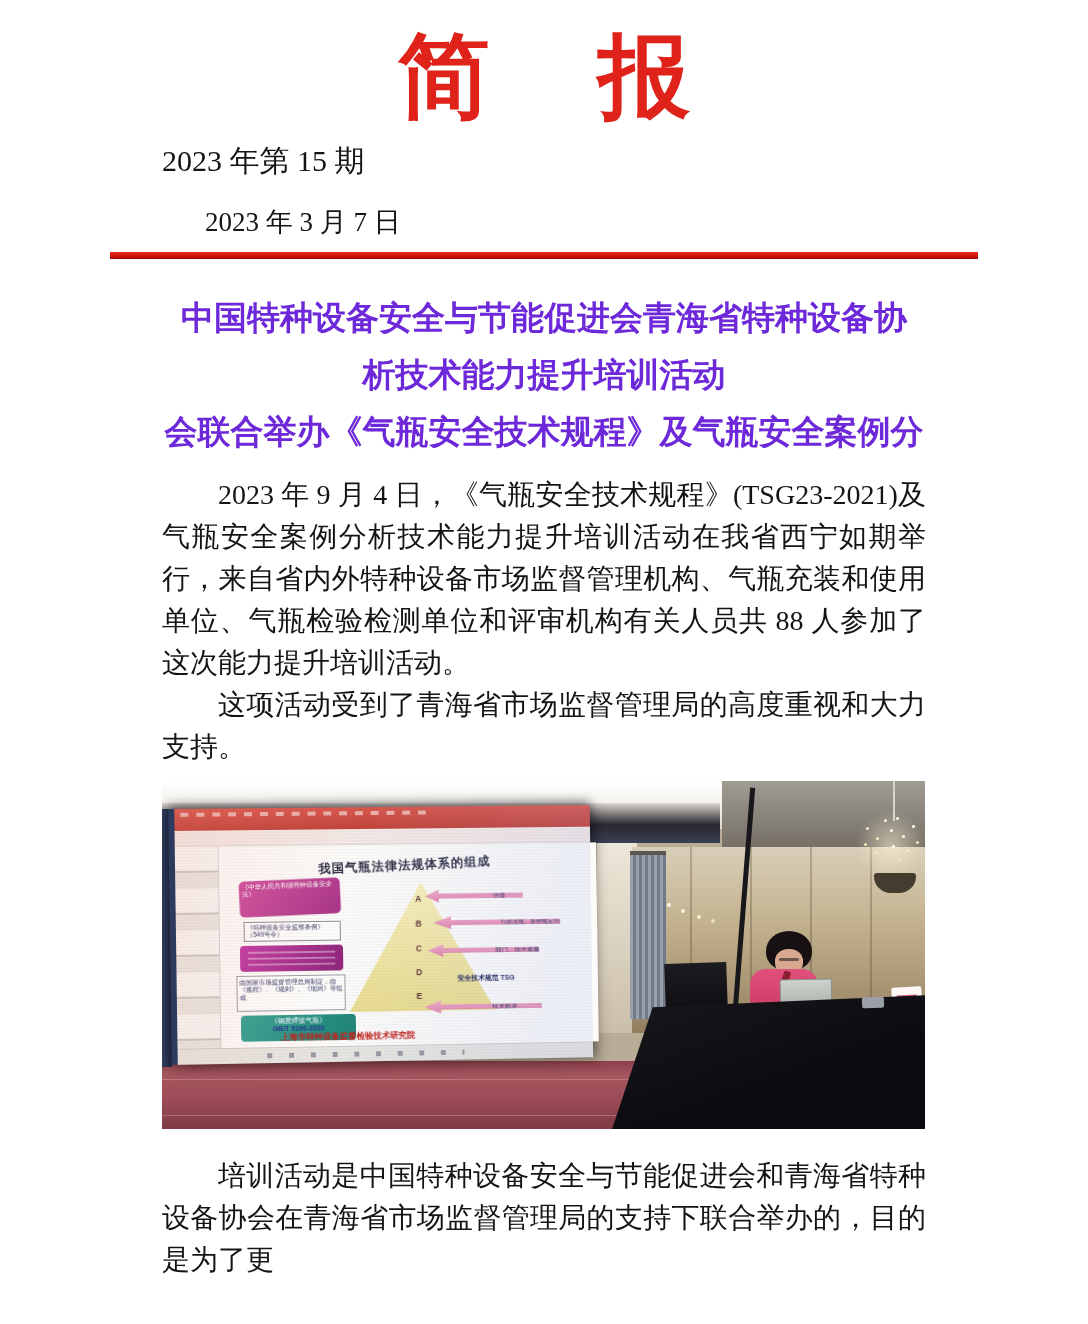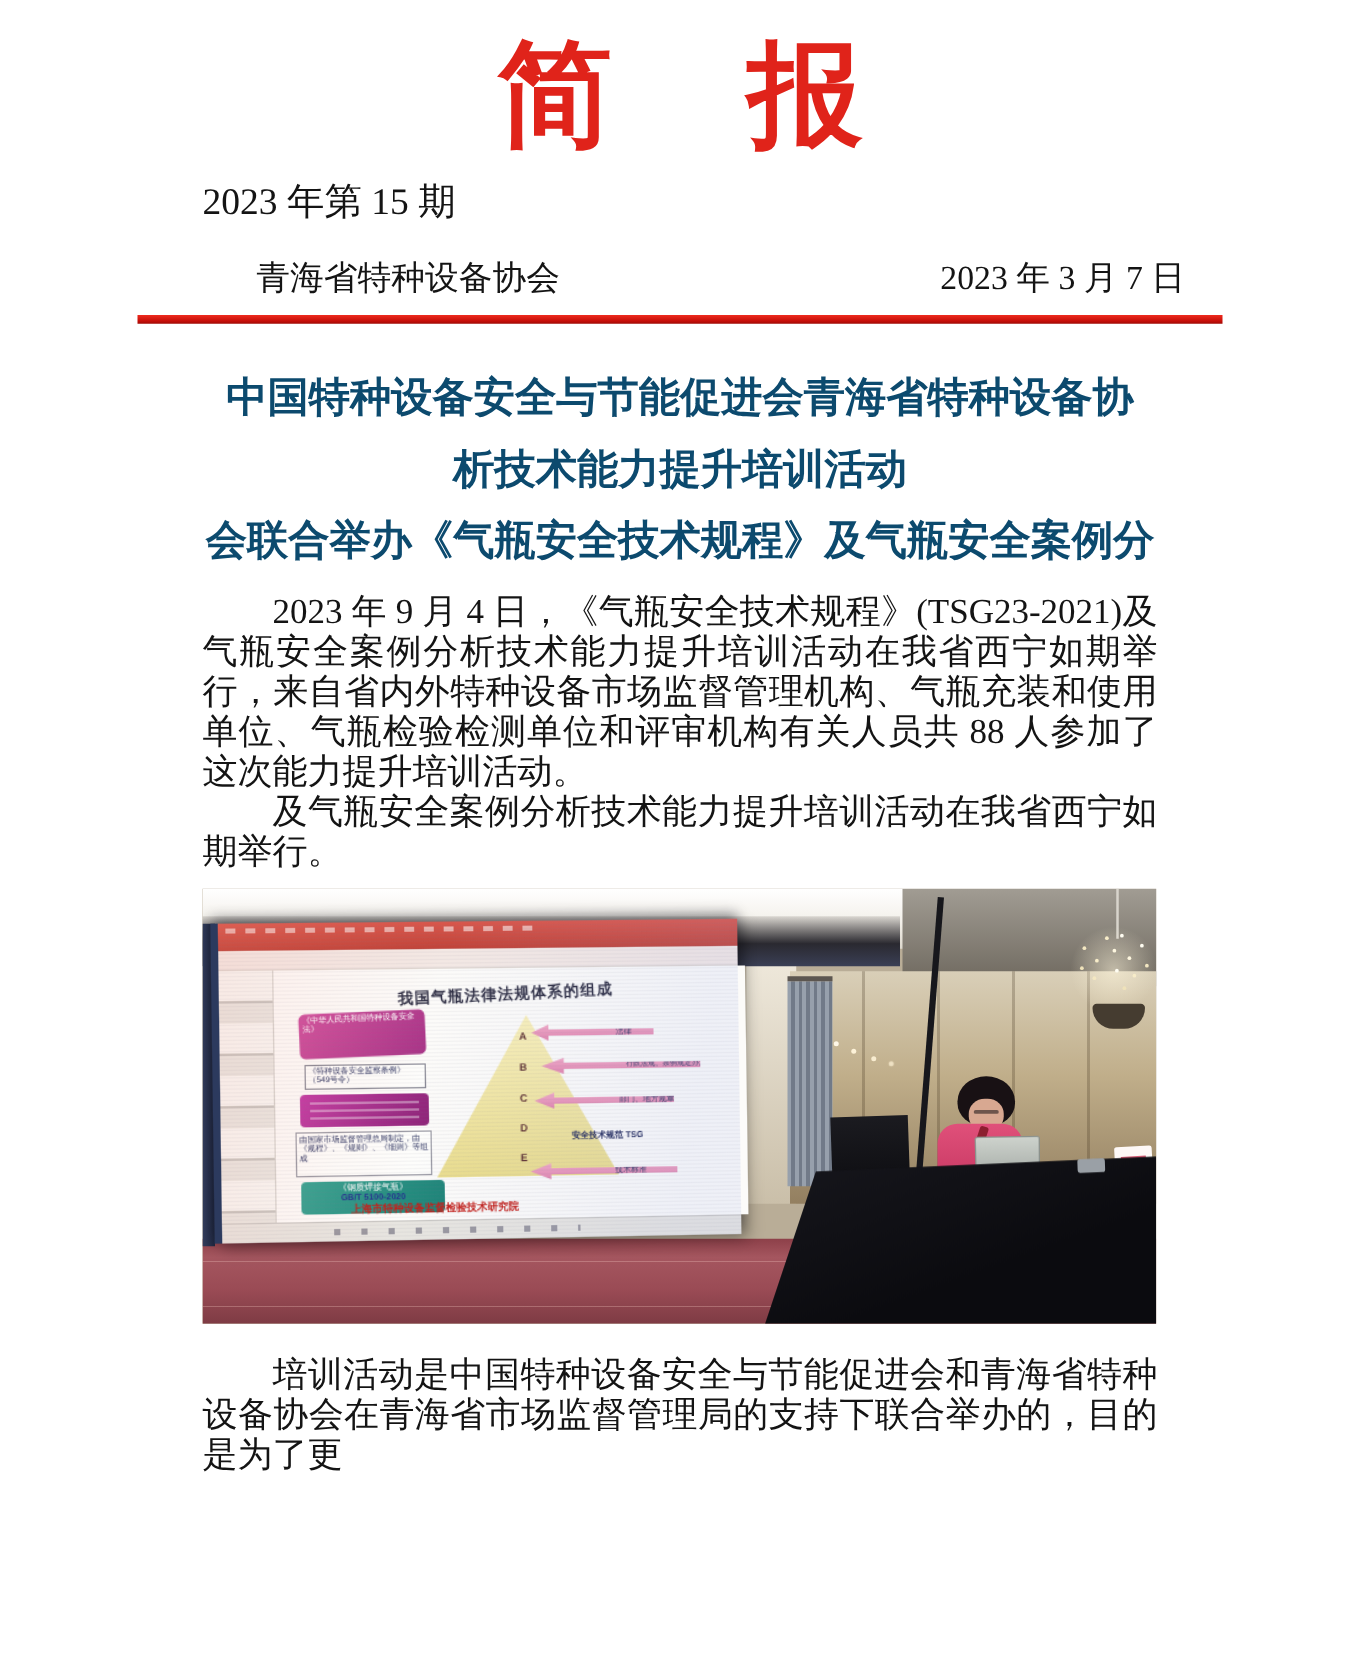--- a/index.html
+++ b/index.html
@@ -27,25 +27,25 @@
   }
   .red-rule {
     width: 868px; margin-left: -52px; margin-top: 12px; height: 7px;
     background: linear-gradient(180deg, #ef2b1e 0%, #c50f08 70%, #9e0b06 100%);
   }
 
   
   .headline {
     margin-top: 30px; text-align: center;
     font-family: "Liberation Sans", "DejaVu Sans", sans-serif;
-    font-weight: 700; font-size: 33px; line-height: 57px; color: #0c4a6e;
+    font-weight: 700; font-size: 33px; line-height: 57px; color: #6d28d9;
   }
   .body-text { margin-top: 14px; }
   .body-text p {
-    margin: 0; font-size: 28px; line-height: 32px;
+    margin: 0; font-size: 28px; line-height: 42px;
     text-align: justify; text-indent: 2em;
   }
 
   
   figure.photo {
     margin: 13px 0 0 0; position: relative;
     width: 763px; height: 348px; overflow: hidden;
     background: #b9ad97;
   }
   figure.photo div { position: absolute; }
@@ -187,35 +187,34 @@
 <div class="page">
 
   <div class="title-row">
     <span>简</span>
     <span>报</span>
   </div>
 
   <div class="issue">2023 年第 15 期</div>
 
   <div class="meta-row">
-    <span>青海省特种设备协会</span>
     <span>2023 年 3 月 7 日</span>
   </div>
 
   <div class="red-rule"></div>
 
   <div class="headline">
     <div>中国特种设备安全与节能促进会青海省特种设备协</div>
     <div>析技术能力提升培训活动</div>
     <div>会联合举办《气瓶安全技术规程》及气瓶安全案例分</div>
   </div>
 
   <div class="body-text">
     <p>2023 年 9 月 4 日，《气瓶安全技术规程》(TSG23-2021)及气瓶安全案例分析技术能力提升培训活动在我省西宁如期举行，来自省内外特种设备市场监督管理机构、气瓶充装和使用单位、气瓶检验检测单位和评审机构有关人员共 88 人参加了这次能力提升培训活动。</p>
-    <p>及气瓶安全案例分析技术能力提升培训活动在我省西宁如期举行。</p>
+    <p>这项活动受到了青海省市场监督管理局的高度重视和大力支持。</p>
   </div>
 
   <figure class="photo">
     <div class="ph-ceiling"></div>
     <div class="ph-corner"></div>
     <div class="ph-wall-light"></div>
     <div class="ph-wall"></div>
     <div class="ph-blinds"></div>
     <div class="ph-downlights"></div>
     <div class="ph-darkband"></div>

